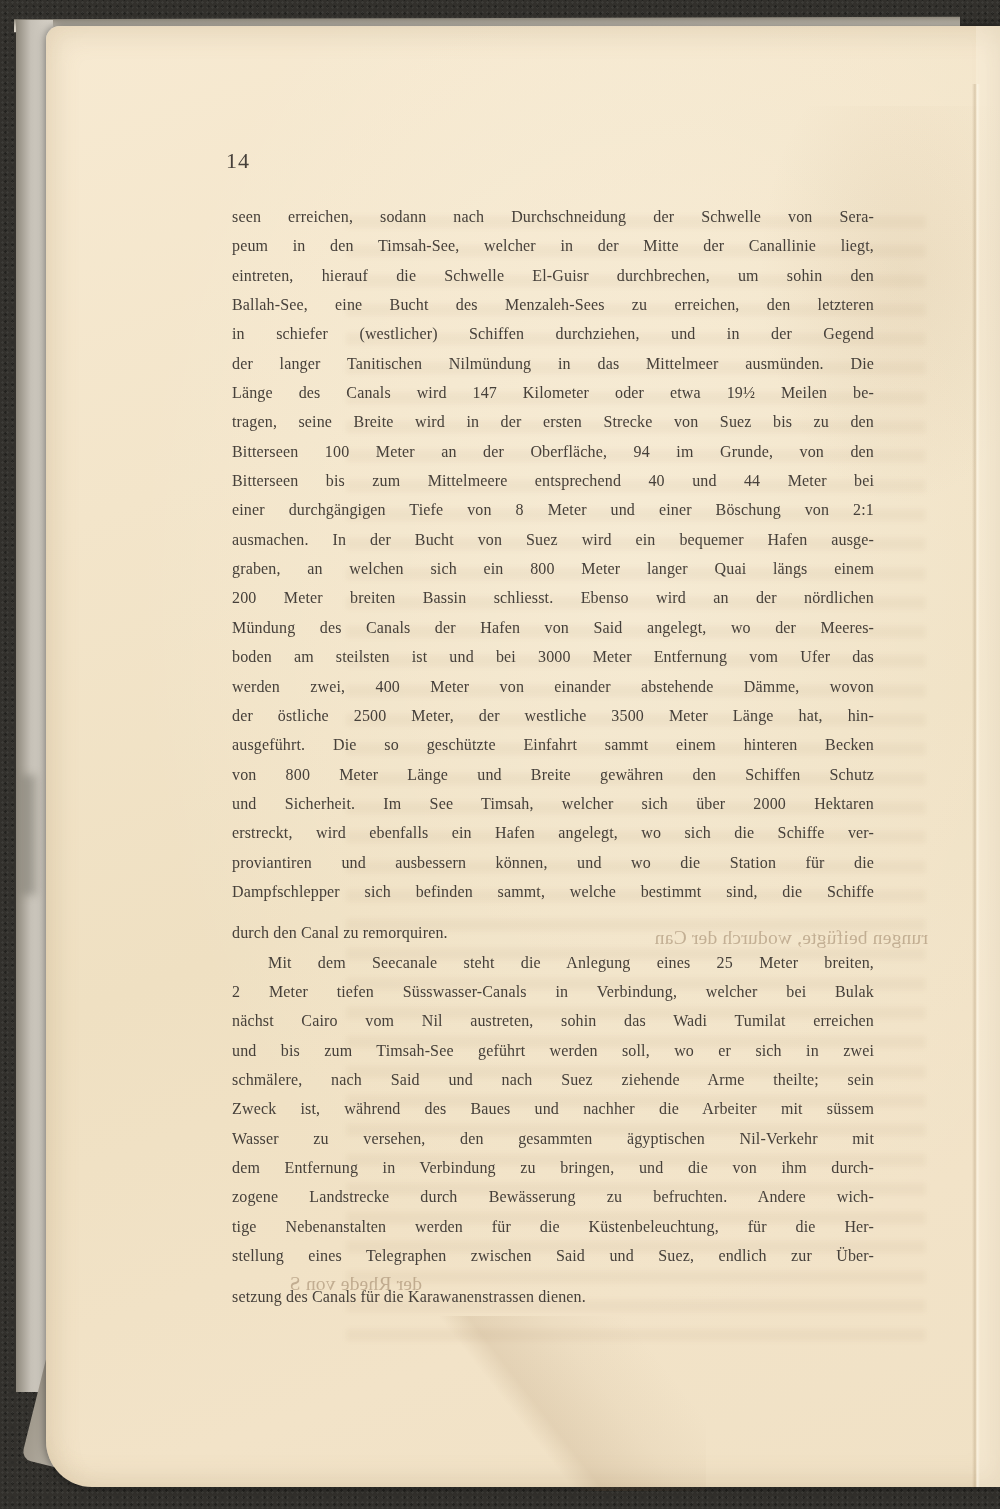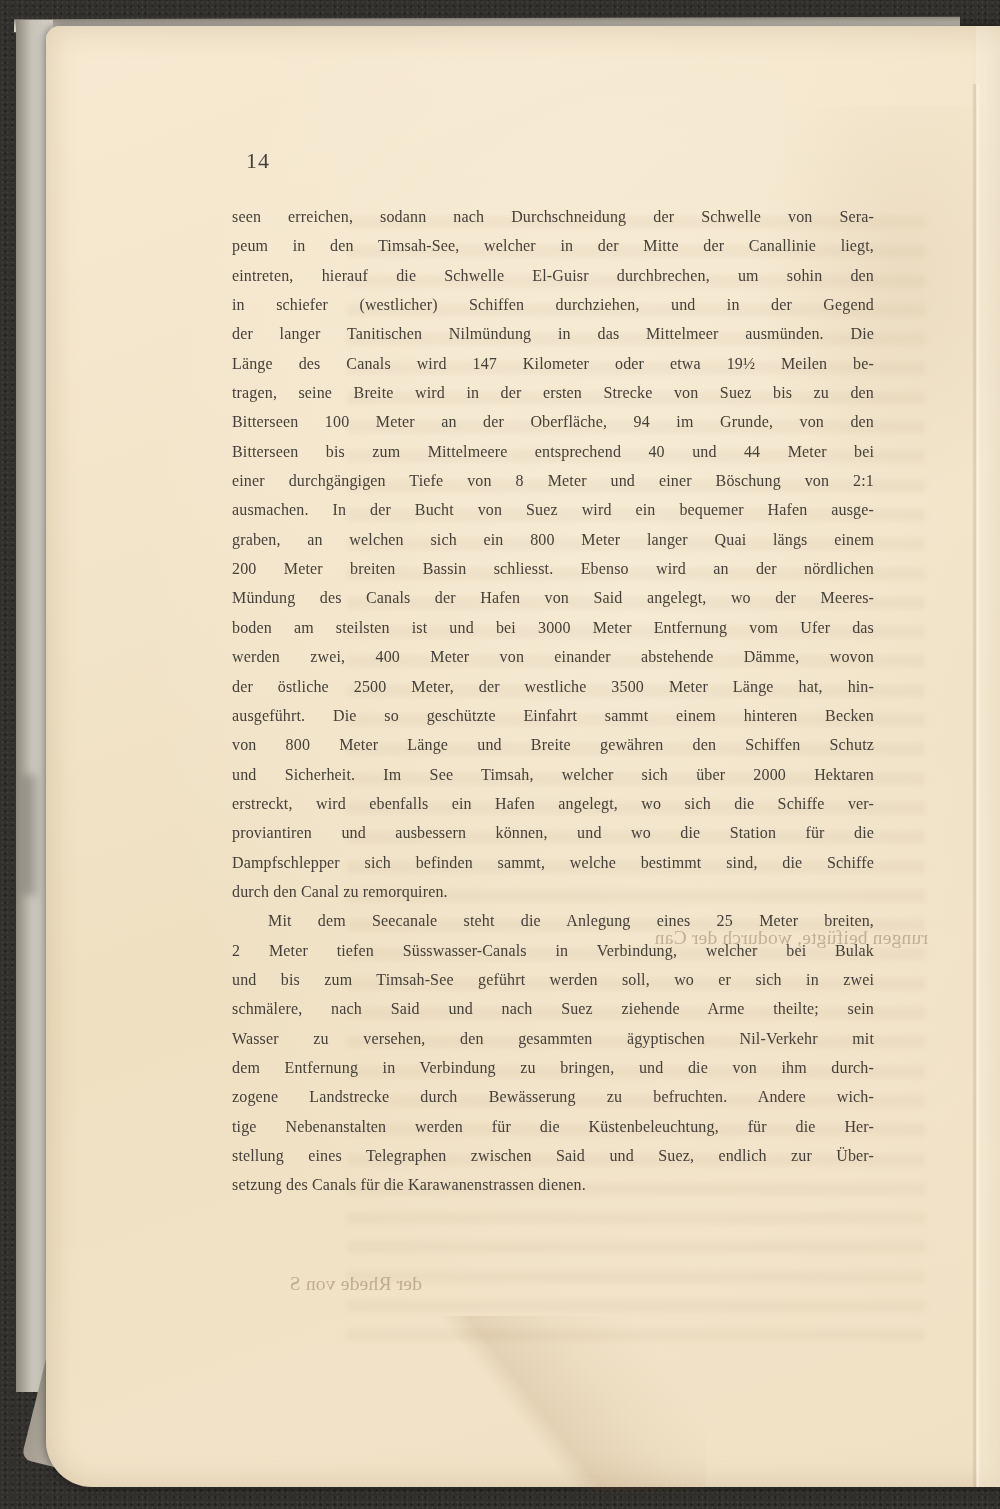--- a/index.html
+++ b/index.html
@@ -73,30 +73,30 @@
   }
   .ghost{
     position:absolute;transform:scaleX(-1);
     color:rgba(128,100,72,.42);font-size:19.5px;white-space:nowrap;
     filter:blur(.4px);letter-spacing:.2px;
   }
   .ghost1{left:514px;top:901px;width:368px;text-align:left;}
   .ghost2{left:146px;top:1247px;width:230px;text-align:left;}
   
   .pagenum{
-    position:absolute;left:200px;top:122px;
+    position:absolute;left:180px;top:122px;
     font-size:22px;color:#46403a;letter-spacing:1px;
   }
   .text-block{
     position:absolute;left:186px;top:176px;width:642px;
     font-size:16px;line-height:29.35px;color:#46403a;
     letter-spacing:.15px;
   }
   .line{text-align:justify;text-align-last:justify;}
-  .line.last{text-align-last:left;}
+  .line.last{text-align-last:left;margin-top:12px;}
   .line.indent{text-indent:36px;}
 </style>
 </head>
 <body>
 
 <div class="edge-top"></div>
 <div class="edge-left"></div>
 <div class="edge-corner"></div>
 
 <div class="page">
@@ -108,20 +108,21 @@
 
   <div class="ghost ghost1">rungen beifügte, wodurch der Can</div>
   <div class="ghost ghost2">der Rhede von S</div>
 
   <div class="pagenum">14</div>
 
   <div class="text-block">
       <div class="line">seen erreichen, sodann nach Durchschneidung der Schwelle von Sera-</div>
       <div class="line">peum in den Timsah-See, welcher in der Mitte der Canallinie liegt,</div>
       <div class="line">eintreten, hierauf die Schwelle El-Guisr durchbrechen, um sohin den</div>
+      <div class="line">Ballah-See, eine Bucht des Menzaleh-Sees zu erreichen, den letzteren</div>
       <div class="line">in schiefer (westlicher) Schiffen durchziehen, und in der Gegend</div>
       <div class="line">der langer Tanitischen Nilmündung in das Mittelmeer ausmünden. Die</div>
       <div class="line">Länge des Canals wird 147 Kilometer oder etwa 19½ Meilen be-</div>
       <div class="line">tragen, seine Breite wird in der ersten Strecke von Suez bis zu den</div>
       <div class="line">Bitterseen 100 Meter an der Oberfläche, 94 im Grunde, von den</div>
       <div class="line">Bitterseen bis zum Mittelmeere entsprechend 40 und 44 Meter bei</div>
       <div class="line">einer durchgängigen Tiefe von 8 Meter und einer Böschung von 2:1</div>
       <div class="line">ausmachen. In der Bucht von Suez wird ein bequemer Hafen ausge-</div>
       <div class="line">graben, an welchen sich ein 800 Meter langer Quai längs einem</div>
       <div class="line">200 Meter breiten Bassin schliesst. Ebenso wird an der nördlichen</div>
@@ -131,22 +132,24 @@
       <div class="line">der östliche 2500 Meter, der westliche 3500 Meter Länge hat, hin-</div>
       <div class="line">ausgeführt. Die so geschützte Einfahrt sammt einem hinteren Becken</div>
       <div class="line">von 800 Meter Länge und Breite gewähren den Schiffen Schutz</div>
       <div class="line">und Sicherheit. Im See Timsah, welcher sich über 2000 Hektaren</div>
       <div class="line">erstreckt, wird ebenfalls ein Hafen angelegt, wo sich die Schiffe ver-</div>
       <div class="line">proviantiren und ausbessern können, und wo die Station für die</div>
       <div class="line">Dampfschlepper sich befinden sammt, welche bestimmt sind, die Schiffe</div>
       <div class="line last">durch den Canal zu remorquiren.</div>
       <div class="line indent">Mit dem Seecanale steht die Anlegung eines 25 Meter breiten,</div>
       <div class="line">2 Meter tiefen Süsswasser-Canals in Verbindung, welcher bei Bulak</div>
+      <div class="line">nächst Cairo vom Nil austreten, sohin das Wadi Tumilat erreichen</div>
       <div class="line">und bis zum Timsah-See geführt werden soll, wo er sich in zwei</div>
       <div class="line">schmälere, nach Said und nach Suez ziehende Arme theilte; sein</div>
+      <div class="line">Zweck ist, während des Baues und nachher die Arbeiter mit süssem</div>
       <div class="line">Wasser zu versehen, den gesammten ägyptischen Nil-Verkehr mit</div>
       <div class="line">dem Entfernung in Verbindung zu bringen, und die von ihm durch-</div>
       <div class="line">zogene Landstrecke durch Bewässerung zu befruchten. Andere wich-</div>
       <div class="line">tige Nebenanstalten werden für die Küstenbeleuchtung, für die Her-</div>
       <div class="line">stellung eines Telegraphen zwischen Said und Suez, endlich zur Über-</div>
       <div class="line last">setzung des Canals für die Karawanenstrassen dienen.</div>
     </div>
 </div>
 
 </body></html>

